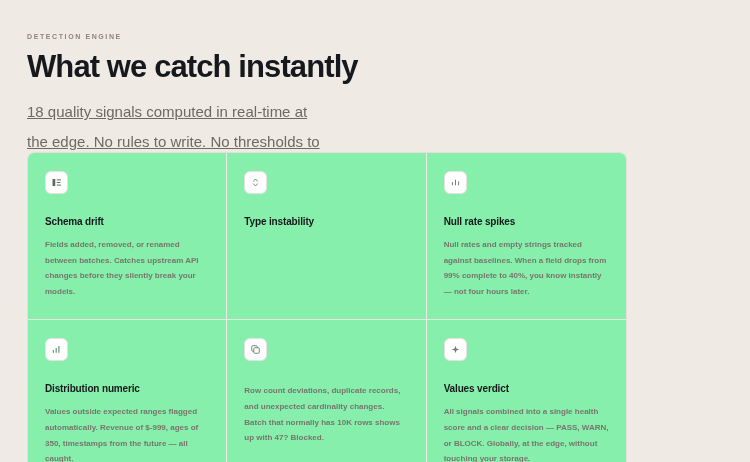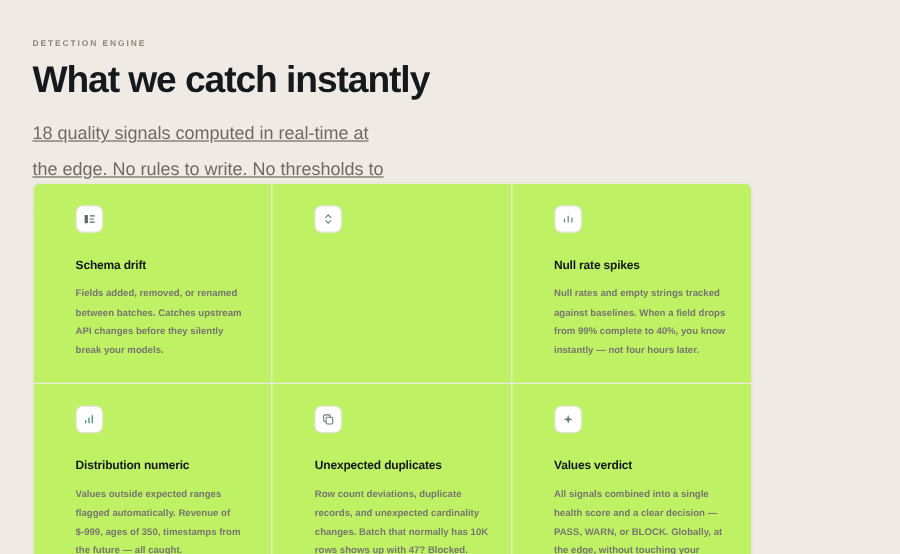--- a/index.html
+++ b/index.html
@@ -61,25 +61,25 @@
     background: #FFFFFF;
     border: 1px solid #E4DFD7;
     border-radius: 7px;
     display: grid;
     grid-template-columns: repeat(3, 1fr);
     overflow: hidden;
   }
 
   .card {
     box-sizing: border-box;
-    padding: 18px 17px 20px 35px;
+    padding: 18px 17px 20px 17px;
     min-height: 141px;
     border-right: 1px solid #EDE9E3;
     border-bottom: 1px solid #EDE9E3;
-    background: #bef264;
+    background: #86efac;
   }
   .card:nth-child(3n) { border-right: none; }
   .card:nth-child(n+4) { border-bottom: none; }
 
   .icon-box {
     width: 21px;
     height: 21px;
     border: 1px solid #E6E2DB;
     border-radius: 6px;
     background: #FEFEFE;
@@ -135,20 +135,21 @@
       <p class="card-body">Fields added, removed, or renamed between batches. Catches upstream API changes before they silently break your models.</p>
     </div>
 
     <div class="card">
       <div class="icon-box">
         <svg width="11" height="11" viewBox="0 0 16 16" fill="none" stroke="#6E7A72" stroke-width="1.4" stroke-linecap="round" stroke-linejoin="round">
           <polyline points="5,6 8,3 11,6"></polyline>
           <polyline points="5,10 8,13 11,10"></polyline>
         </svg>
       </div>
+      <div class="card-title">Type instability</div>
     </div>
 
     <div class="card">
       <div class="icon-box">
         <svg width="11" height="11" viewBox="0 0 16 16" fill="none" stroke="#6E7A72" stroke-width="1.4" stroke-linecap="round">
           <line x1="3.5" y1="11.5" x2="3.5" y2="8"></line>
           <line x1="8" y1="11.5" x2="8" y2="4.5"></line>
           <line x1="12.5" y1="11.5" x2="12.5" y2="7"></line>
         </svg>
       </div>
@@ -168,21 +169,20 @@
       <p class="card-body">Values outside expected ranges flagged automatically. Revenue of $-999, ages of 350, timestamps from the future — all caught.</p>
     </div>
 
     <div class="card">
       <div class="icon-box">
         <svg width="11" height="11" viewBox="0 0 16 16" fill="none" stroke="#6E7A72" stroke-width="1.3" stroke-linejoin="round">
           <rect x="2.5" y="2.5" width="8" height="8" rx="1.3"></rect>
           <rect x="5.5" y="5.5" width="8" height="8" rx="1.3" fill="#FFFFFF"></rect>
         </svg>
       </div>
-      <div class="card-title">Unexpected duplicates</div>
       <p class="card-body">Row count deviations, duplicate records, and unexpected cardinality changes. Batch that normally has 10K rows shows up with 47? Blocked.</p>
     </div>
 
     <div class="card">
       <div class="icon-box">
         <svg width="11" height="11" viewBox="0 0 16 16" fill="none" stroke="#6E7A72" stroke-width="1.3" stroke-linecap="round" stroke-linejoin="round">
           <path d="M8 2.6 L9.3 6.7 L13.4 8 L9.3 9.3 L8 13.4 L6.7 9.3 L2.6 8 L6.7 6.7 Z" fill="#6E7A72" stroke="none"></path>
         </svg>
       </div>
       <div class="card-title">Values verdict</div>

